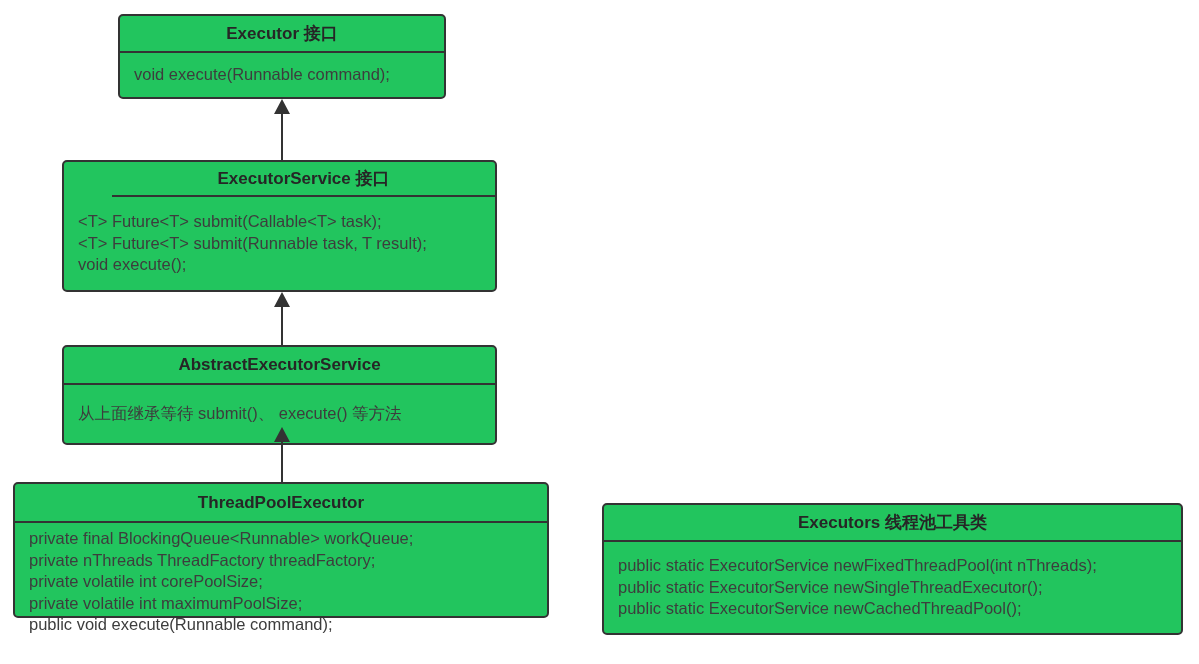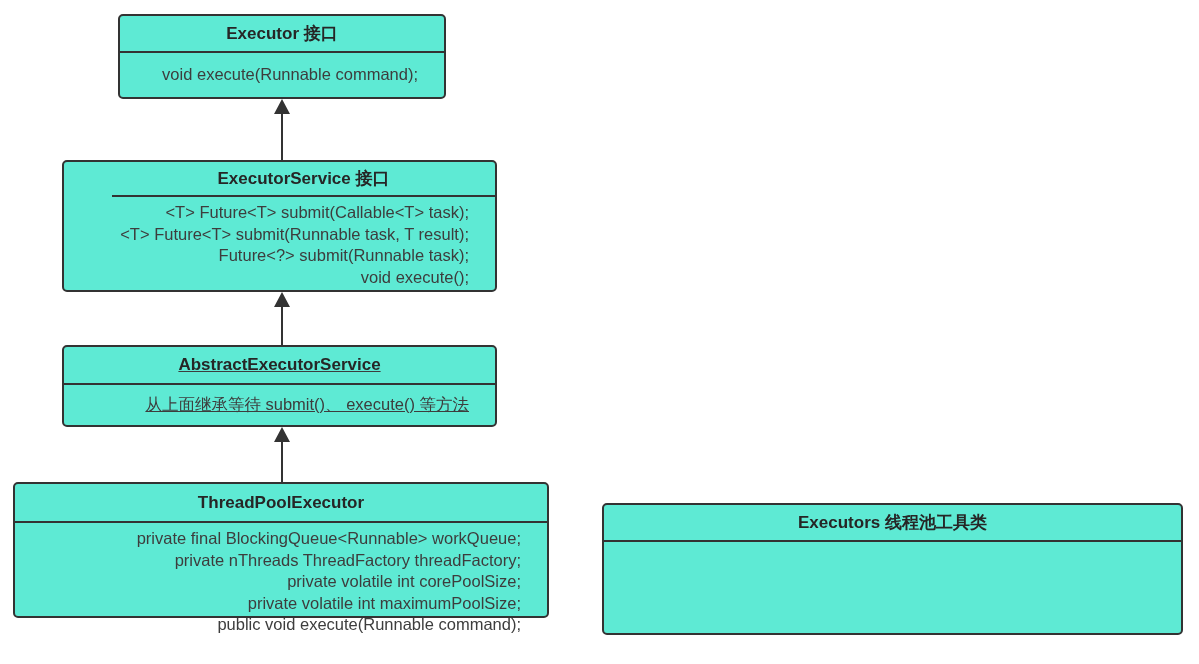--- a/index.html
+++ b/index.html
@@ -12,54 +12,53 @@
     position: relative;
     width: 1199px;
     height: 664px;
     background: #ffffff;
     overflow: hidden;
   }
   .class-box {
     position: absolute;
     border: 2px solid #333333;
     border-radius: 5px;
-    background: #5eead4;
+    background: #22c55e;
     display: flex;
     flex-direction: column;
   }
   .class-title {
     border-bottom: 2px solid #333333;
     display: flex;
     align-items: center;
     justify-content: center;
     font-weight: bold;
     font-size: 17px;
     color: #262626;
     flex: 0 0 auto;
   }
   .class-body {
     flex: 1 1 auto;
     display: flex;
     flex-direction: column;
     justify-content: center;
-    padding: 5px 26px;
-    text-align: right;
+    padding: 5px 14px;
   }
   .member {
     font-size: 16.5px;
     line-height: 21.5px;
     color: #3d3d3d;
     white-space: nowrap;
   }
   
   .box-executor        { left: 118px; top: 14px;  width: 328px; height: 85px; }
   .box-executor        .class-title { height: 37px; }
   .box-executorservice { left: 62px;  top: 160px; width: 435px; height: 132px; }
   .box-executorservice .class-title { height: 35px; margin-left: 48px; }
-  .box-abstract        { left: 62px;  top: 345px; width: 435px; height: 82px; text-decoration: underline; }
+  .box-abstract        { left: 62px;  top: 345px; width: 435px; height: 100px; }
   .box-abstract        .class-title { height: 38px; }
   .box-threadpool      { left: 13px;  top: 482px; width: 536px; height: 136px; }
   .box-threadpool      .class-title { height: 39px; }
   .box-executors       { left: 602px; top: 503px; width: 581px; height: 132px; }
   .box-executors       .class-title { height: 37px; }
 
   .arrow {
     position: absolute;
     width: 16px;
     display: flex;
@@ -92,21 +91,20 @@
     <div class="class-body">
       <div class="member">void execute(Runnable command);</div>
     </div>
   </div>
 
   <div class="class-box box-executorservice">
     <div class="class-title">ExecutorService 接口</div>
     <div class="class-body">
       <div class="member">&lt;T&gt; Future&lt;T&gt; submit(Callable&lt;T&gt; task);</div>
       <div class="member">&lt;T&gt; Future&lt;T&gt; submit(Runnable task, T result);</div>
-      <div class="member">Future&lt;?&gt; submit(Runnable task);</div>
       <div class="member">void execute();</div>
     </div>
   </div>
 
   <div class="class-box box-abstract">
     <div class="class-title">AbstractExecutorService</div>
     <div class="class-body">
       <div class="member">从上面继承等待 submit()、 execute() 等方法</div>
     </div>
   </div>
@@ -117,20 +115,25 @@
       <div class="member">private final BlockingQueue&lt;Runnable&gt; workQueue;</div>
       <div class="member">private nThreads ThreadFactory threadFactory;</div>
       <div class="member">private volatile int corePoolSize;</div>
       <div class="member">private volatile int maximumPoolSize;</div>
       <div class="member">public void execute(Runnable command);</div>
     </div>
   </div>
 
   <div class="class-box box-executors">
     <div class="class-title">Executors 线程池工具类</div>
+    <div class="class-body">
+      <div class="member">public static ExecutorService newFixedThreadPool(int nThreads);</div>
+      <div class="member">public static ExecutorService newSingleThreadExecutor();</div>
+      <div class="member">public static ExecutorService newCachedThreadPool();</div>
+    </div>
   </div>
 
   <div class="arrow arrow-1">
     <div class="arrow-head"></div>
     <div class="arrow-line"></div>
   </div>
   <div class="arrow arrow-2">
     <div class="arrow-head"></div>
     <div class="arrow-line"></div>
   </div>

